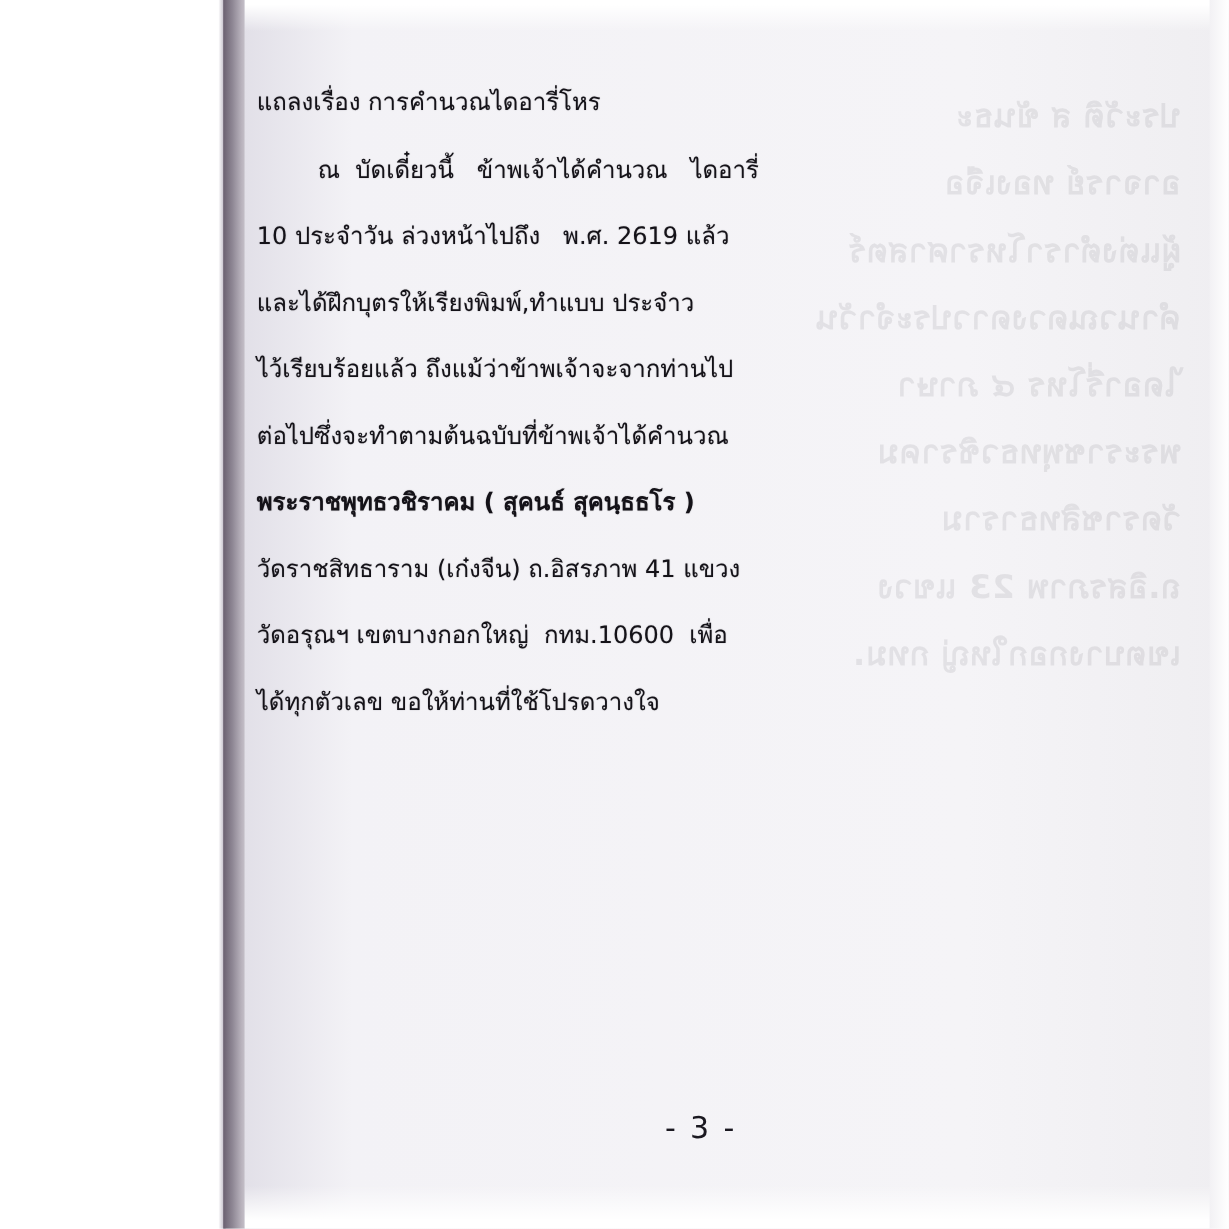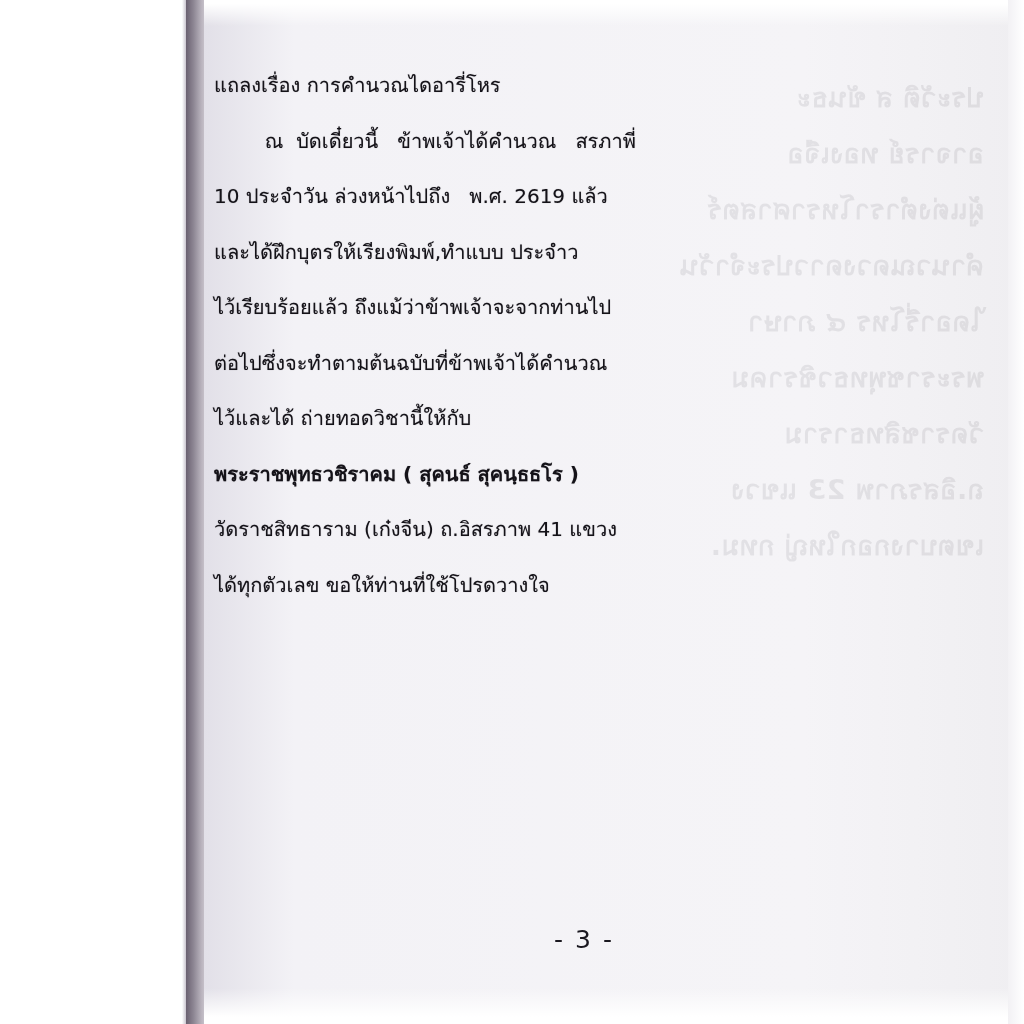--- a/index.html
+++ b/index.html
@@ -151,28 +151,28 @@
       <div>คำนวณดวงดาวประจำวัน</div>
       <div>ไดอารี่โหร ๔ ภาษา</div>
       <div>พระราชพุทธวชิราคม</div>
       <div>วัดราชสิทธาราม</div>
       <div>ถ.อิสรภาพ 23 แขวง</div>
       <div>เขตบางกอกใหญ่ กทม.</div>
     </div>
 
     <div class="text-column">
       <div class="line">แถลงเรื่อง การคำนวณไดอารี่โหร</div>
-      <div class="line indent">        ณ  บัดเดี๋ยวนี้   ข้าพเจ้าได้คำนวณ   สรภาพี่</div>
+      <div class="line indent">        ณ  บัดเดี๋ยวนี้   ข้าพเจ้าได้คำนวณ   ไดอารี่</div>
       <div class="line">10 ประจำวัน ล่วงหน้าไปถึง   พ.ศ. 2619 แล้ว</div>
       <div class="line">และได้ฝึกบุตรให้เรียงพิมพ์,ทำแบบ ประจำว</div>
       <div class="line">ไว้เรียบร้อยแล้ว ถึงแม้ว่าข้าพเจ้าจะจากท่านไป</div>
       <div class="line">ต่อไปซึ่งจะทำตามต้นฉบับที่ข้าพเจ้าได้คำนวณ</div>
-      <div class="line">ไว้และได้ ถ่ายทอดวิชานี้ให้กับ</div>
       <div class="line bold">พระราชพุทธวชิราคม ( สุคนธ์ สุคนฺธธโร )</div>
       <div class="line">วัดราชสิทธาราม (เก๋งจีน) ถ.อิสรภาพ 41 แขวง</div>
+      <div class="line">วัดอรุณฯ เขตบางกอกใหญ่  กทม.10600  เพื่อ</div>
       <div class="line">ได้ทุกตัวเลข ขอให้ท่านที่ใช้โปรดวางใจ</div>
     </div>
 
     <div class="page-number">- 3 -</div>
   </div>
 
   <div class="top-band"></div>
   <div class="bottom-band"></div>
   <div class="right-edge"></div>
 </div>

